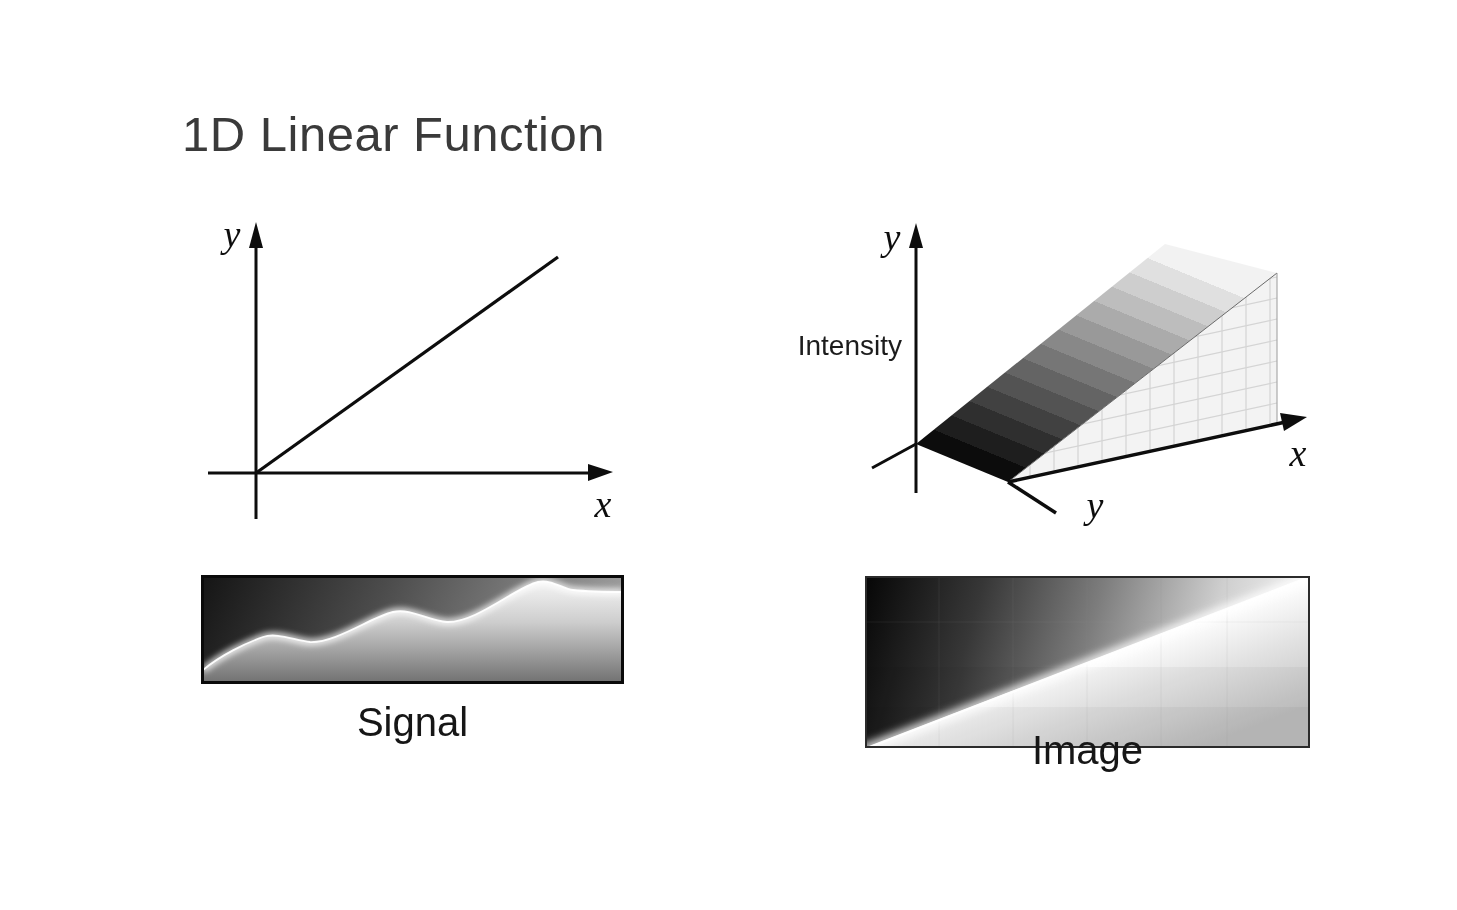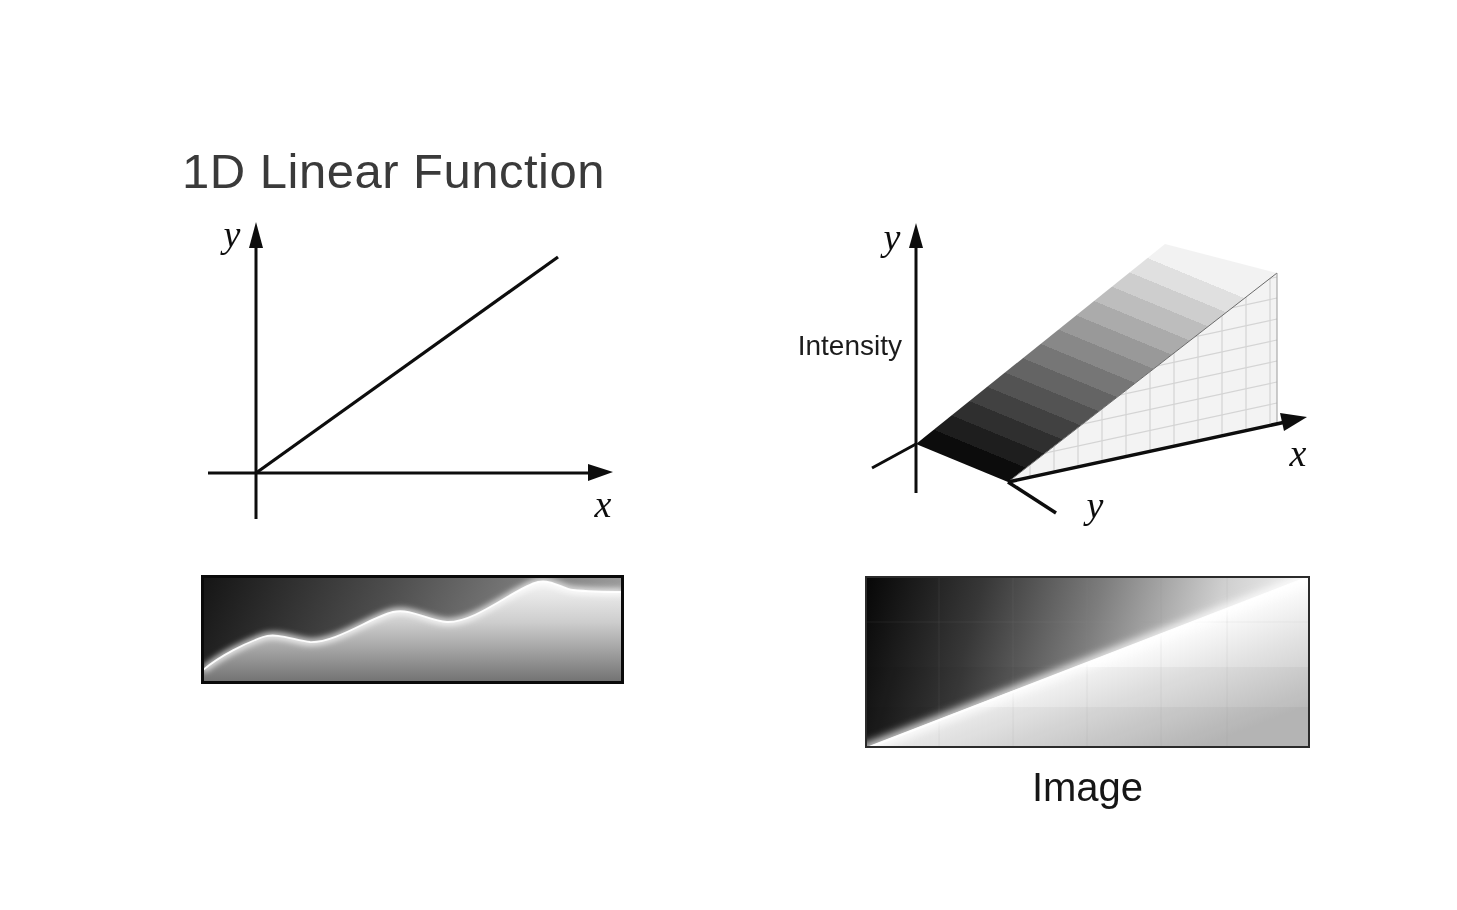--- a/index.html
+++ b/index.html
@@ -1,20 +1,20 @@
 <!DOCTYPE html>
 <html><head>
 <meta charset="utf-8">
 <style>
   html,body{margin:0;padding:0;background:#ffffff;}
   .canvas{
     position:relative;width:1457px;height:910px;background:#ffffff;
     overflow:hidden;font-family:"Liberation Sans",sans-serif;
   }
-  .abs{position:absolute;margin-top:37px;}
+  .abs{position:absolute;}
   .title{
     font-size:49px;font-weight:500;color:#3a3a3a;text-align:center;
     letter-spacing:0.5px;white-space:nowrap;
   }
   .caption{
     font-size:40px;font-weight:400;color:#161616;text-align:center;
     white-space:nowrap;
   }
   svg{position:absolute;display:block;}
   text{user-select:none;}
@@ -155,20 +155,21 @@
              C 135,68 170,42 192,37 C 210,33 228,46 246,47
              C 275,48 315,12 337,7 C 350,4 362,14 372,15
              C 390,17 410,17 423,17" fill="none" stroke="#ffffff" stroke-width="6" filter="url(#sigBlur)" opacity="0.9"></path>
     <path d="M 2,95 C 20,80 45,68 62,62 C 76,57 95,66 109,67
              C 135,68 170,42 192,37 C 210,33 228,46 246,47
              C 275,48 315,12 337,7 C 350,4 362,14 372,15
              C 390,17 410,17 423,17" fill="none" stroke="#ffffff" stroke-width="1.8" opacity="0.95"></path>
     <rect x="1.5" y="1.5" width="420" height="106" fill="none" stroke="#0a0a0a" stroke-width="3"></rect>
   </svg>
 
+  <div class="abs caption" style="left:201px;top:700px;width:423px;">Signal</div>
 
   <svg style="left:865px;top:576px;" width="445" height="172" viewBox="0 0 445 172">
     <defs>
       <linearGradient id="imgBg" gradientUnits="userSpaceOnUse" x1="0" y1="0" x2="445" y2="128">
         <stop offset="0" stop-color="#060606"></stop>
         <stop offset="0.25" stop-color="#373737"></stop>
         <stop offset="0.5" stop-color="#7d7d7d"></stop>
         <stop offset="0.75" stop-color="#cfcfcf"></stop>
         <stop offset="1" stop-color="#ffffff"></stop>
       </linearGradient>

